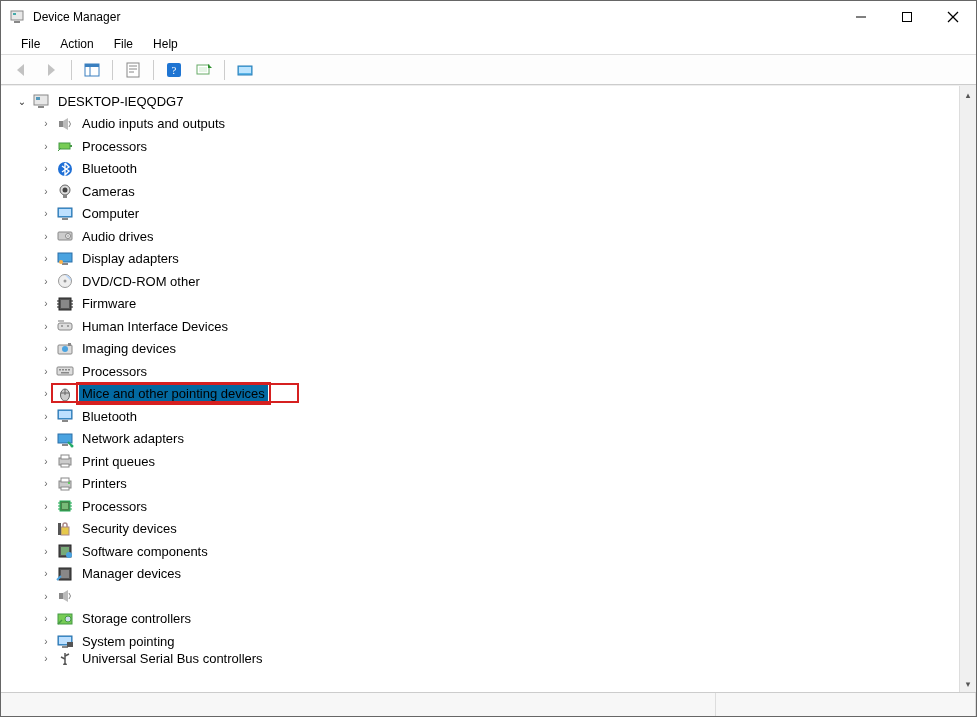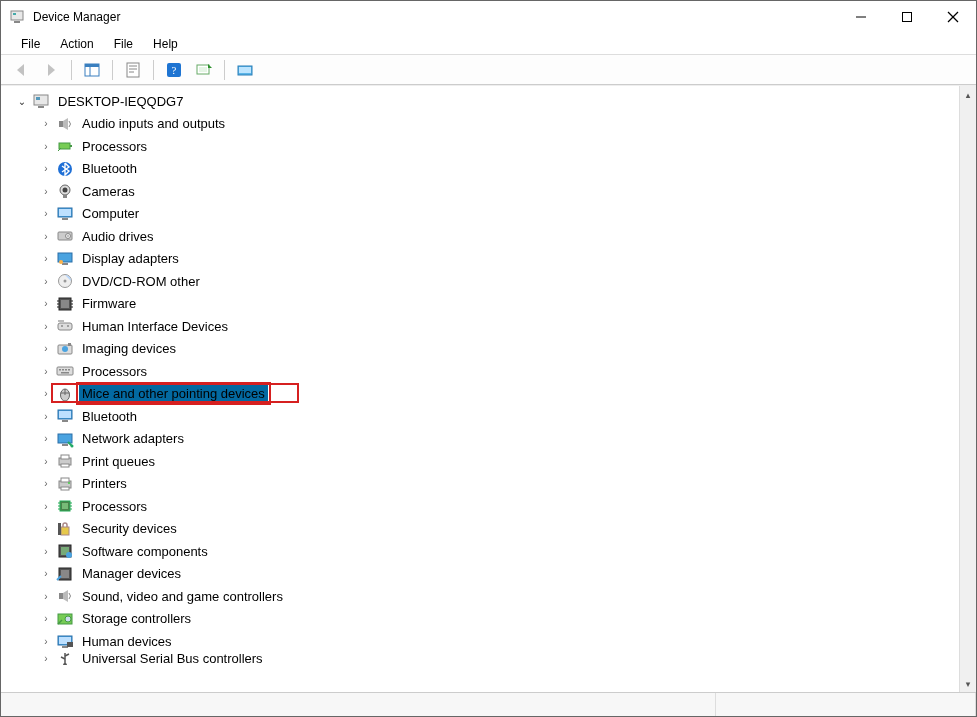--- a/index.html
+++ b/index.html
@@ -496,21 +496,20 @@
         </div>
         <div class="row ind1">
           <span class="chevron">›</span>
           <span class="dicon">
             <svg viewBox="0 0 18 18" width="18" height="18">
               <rect x="3" y="6" width="4" height="6" fill="#888"></rect>
               <path d="M7 6 L12 3 L12 15 L7 12 Z" fill="#bbb"></path>
               <path d="M13 6 Q16 9 13 12" fill="none" stroke="#888"></path>
             </svg>
           </span>
-          <span class="label">Sound, video and game controllers</span>
         </div>
         <div class="row ind1">
           <span class="chevron">›</span>
           <span class="dicon">
             <svg viewBox="0 0 18 18" width="18" height="18">
               <rect x="2" y="4" width="14" height="10" fill="#7c5" stroke="#494"></rect>
               <circle cx="12" cy="9" r="3" fill="#cde" stroke="#494"></circle>
               <path d="M2 14 L6 10" stroke="#494" stroke-width="1.5"></path>
             </svg>
           </span>
@@ -519,21 +518,21 @@
         <div class="row ind1">
           <span class="chevron">›</span>
           <span class="dicon">
             <svg viewBox="0 0 18 18" width="18" height="18">
               <rect x="2" y="4" width="14" height="9" fill="#4aa3e0" stroke="#2a6fa8"></rect>
               <rect x="3" y="5" width="12" height="7" fill="#bde0ff"></rect>
               <rect x="6" y="14" width="6" height="2" fill="#888"></rect>
               <rect x="11" y="10" width="6" height="5" fill="#555"></rect>
             </svg>
           </span>
-          <span class="label">Human devices</span>
+          <span class="label">System pointing</span>
         </div>
         <div class="row ind1" style="height: 12px; overflow: hidden;">
           <span class="chevron">›</span>
           <span class="dicon">
             <svg viewBox="0 0 18 18" width="18" height="18">
               <path d="M9 2 L9 14" stroke="#555" stroke-width="1.5"></path>
               <circle cx="9" cy="15" r="2" fill="#555"></circle>
               <path d="M9 6 L13 4 M9 9 L5 7" stroke="#555" stroke-width="1.5"></path>
               <path d="M7 2 L9 0 L11 2 Z" fill="#555"></path>
             </svg>

